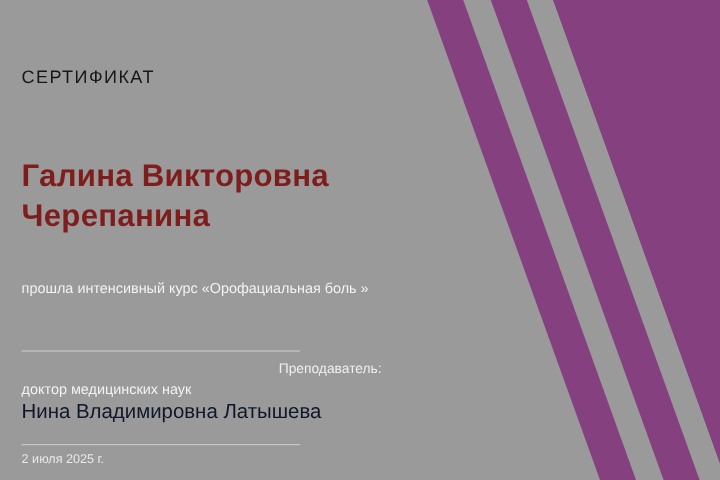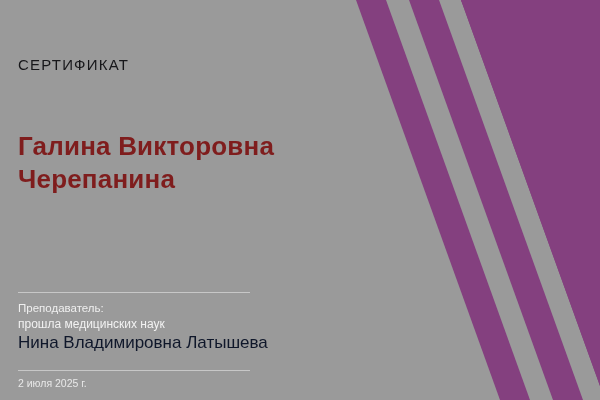--- a/index.html
+++ b/index.html
@@ -85,20 +85,21 @@
     position: absolute;
     top: 300px;
     left: 0;
     width: 300px;
     color: #f2f2f2;
   }
   .instructor-role {
     font-size: 11.5px;
     line-height: 16px;
     color: #efefef;
+    text-align: right;
   }
   .instructor-degree {
     font-size: 12px;
     line-height: 17px;
     color: #f2f2f2;
   }
   .instructor-name {
     font-size: 17px;
     line-height: 19px;
     color: #0f172a;
@@ -126,26 +127,27 @@
     <polygon points="461,0 600,0 600,320 600,320" fill="#84407f"></polygon>
     <polygon points="461,0 600,0 600,400 605,400" fill="#84407f"></polygon>
   </svg>
 
   <div class="content">
 
     <div class="cert-title">СЕРТИФИКАТ</div>
 
     <div class="recipient-name">Галина Викторовна Черепанина</div>
 
+    <div class="course-line">прошла интенсивный курс «Орофациальная боль »</div>
 
     <div class="divider divider-instructor"></div>
 
     <div class="instructor-block">
       <div class="instructor-role">Преподаватель:</div>
-      <div class="instructor-degree">прошла медицинских наук</div>
+      <div class="instructor-degree">доктор медицинских наук</div>
       <div class="instructor-name">Нина Владимировна Латышева</div>
     </div>
 
     <div class="divider divider-date"></div>
 
     <div class="date-line">2 июля 2025 г.</div>
 
   </div>
 </div>
 

